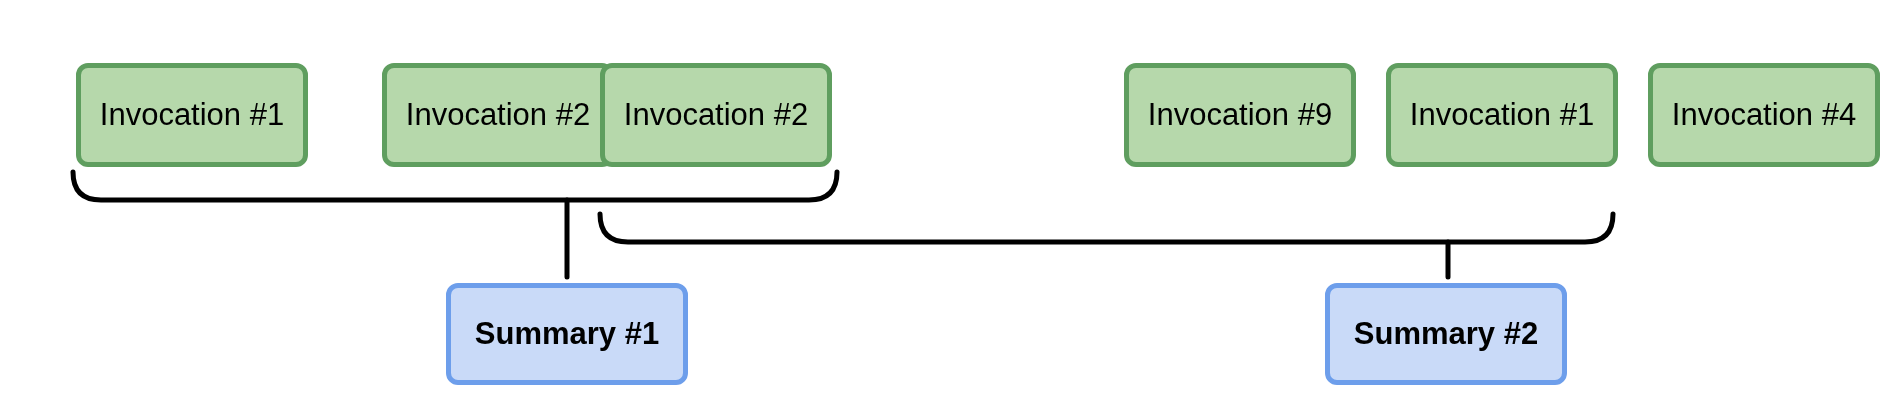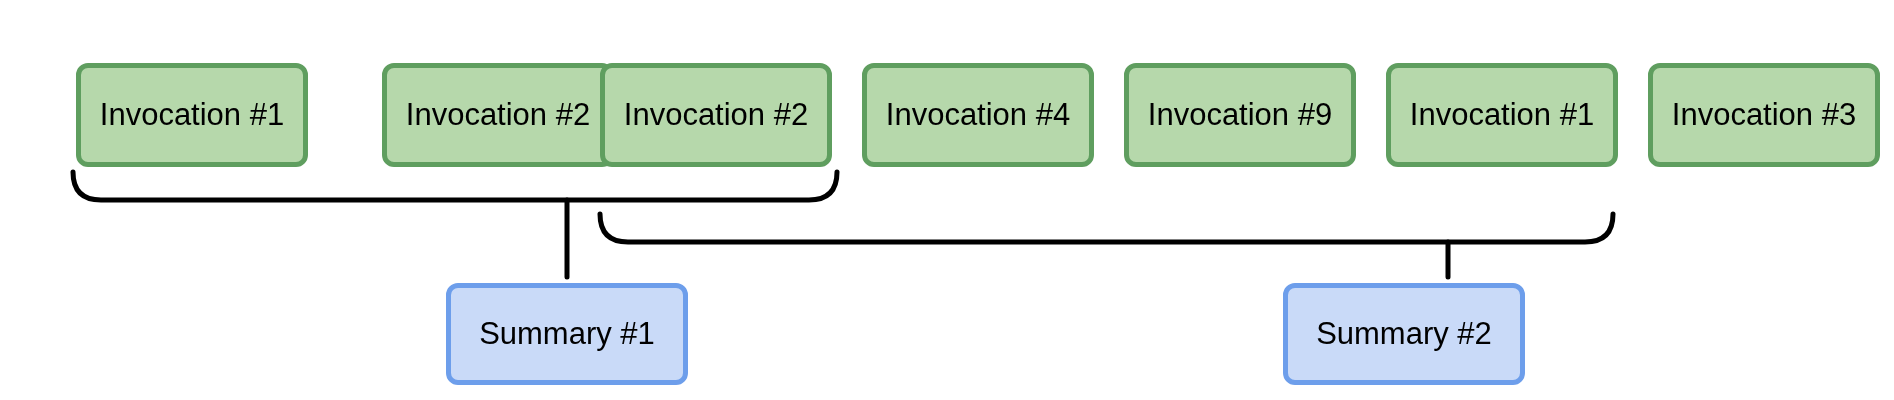--- a/index.html
+++ b/index.html
@@ -40,24 +40,25 @@
   }
   .invocation{
     top:63px;height:104px;width:232px;
     background:var(--invocation-fill);
     border:5px solid var(--invocation-border);
   }
   .summary{
     top:283px;height:102px;width:242px;
     background:var(--summary-fill);
     border:5px solid var(--summary-border);
+    font-weight:bold;
   }
   .i1{left:76px;}  .i2{left:338px;margin-left:44px;} .i3{left:600px;} .i4{left:862px;}
   .i5{left:1124px;}.i6{left:1386px;}.i7{left:1648px;}
-  .s1{left:446px;} .s2{left:1283px;}
+  .s1{left:446px;} .s2{left:1325px;}
   .bracket{
     fill:none;
     stroke:var(--connector);
     stroke-width:5px;
     stroke-linecap:round;
   }
 </style>
 </head>
 <body>
 
@@ -66,21 +67,20 @@
   <svg class="connectors" viewBox="0 0 1894 400" xmlns="http://www.w3.org/2000/svg">
     <path class="bracket" d="M 73 172 Q 73 200 101 200 L 809 200 Q 837 200 837 172"></path>
     <path class="bracket" d="M 567 200 L 567 277"></path>
     <path class="bracket" d="M 600 214 Q 600 242 628 242 L 1585 242 Q 1613 242 1613 214"></path>
     <path class="bracket" d="M 1448 242 L 1448 277"></path>
   </svg>
 
   <div class="node invocation i1">Invocation #1</div>
   <div class="node invocation i2">Invocation #2</div>
   <div class="node invocation i3">Invocation #2</div>
-  <div class="node invocation i4">Invocation #4</div>
   <div class="node invocation i5">Invocation #9</div>
   <div class="node invocation i6">Invocation #1</div>
-  <div class="node invocation i7">Invocation #3</div>
+  <div class="node invocation i7">Invocation #4</div>
 
   <div class="node summary s1">Summary #1</div>
   <div class="node summary s2">Summary #2</div>
 
 </div>
 
 </body></html>

